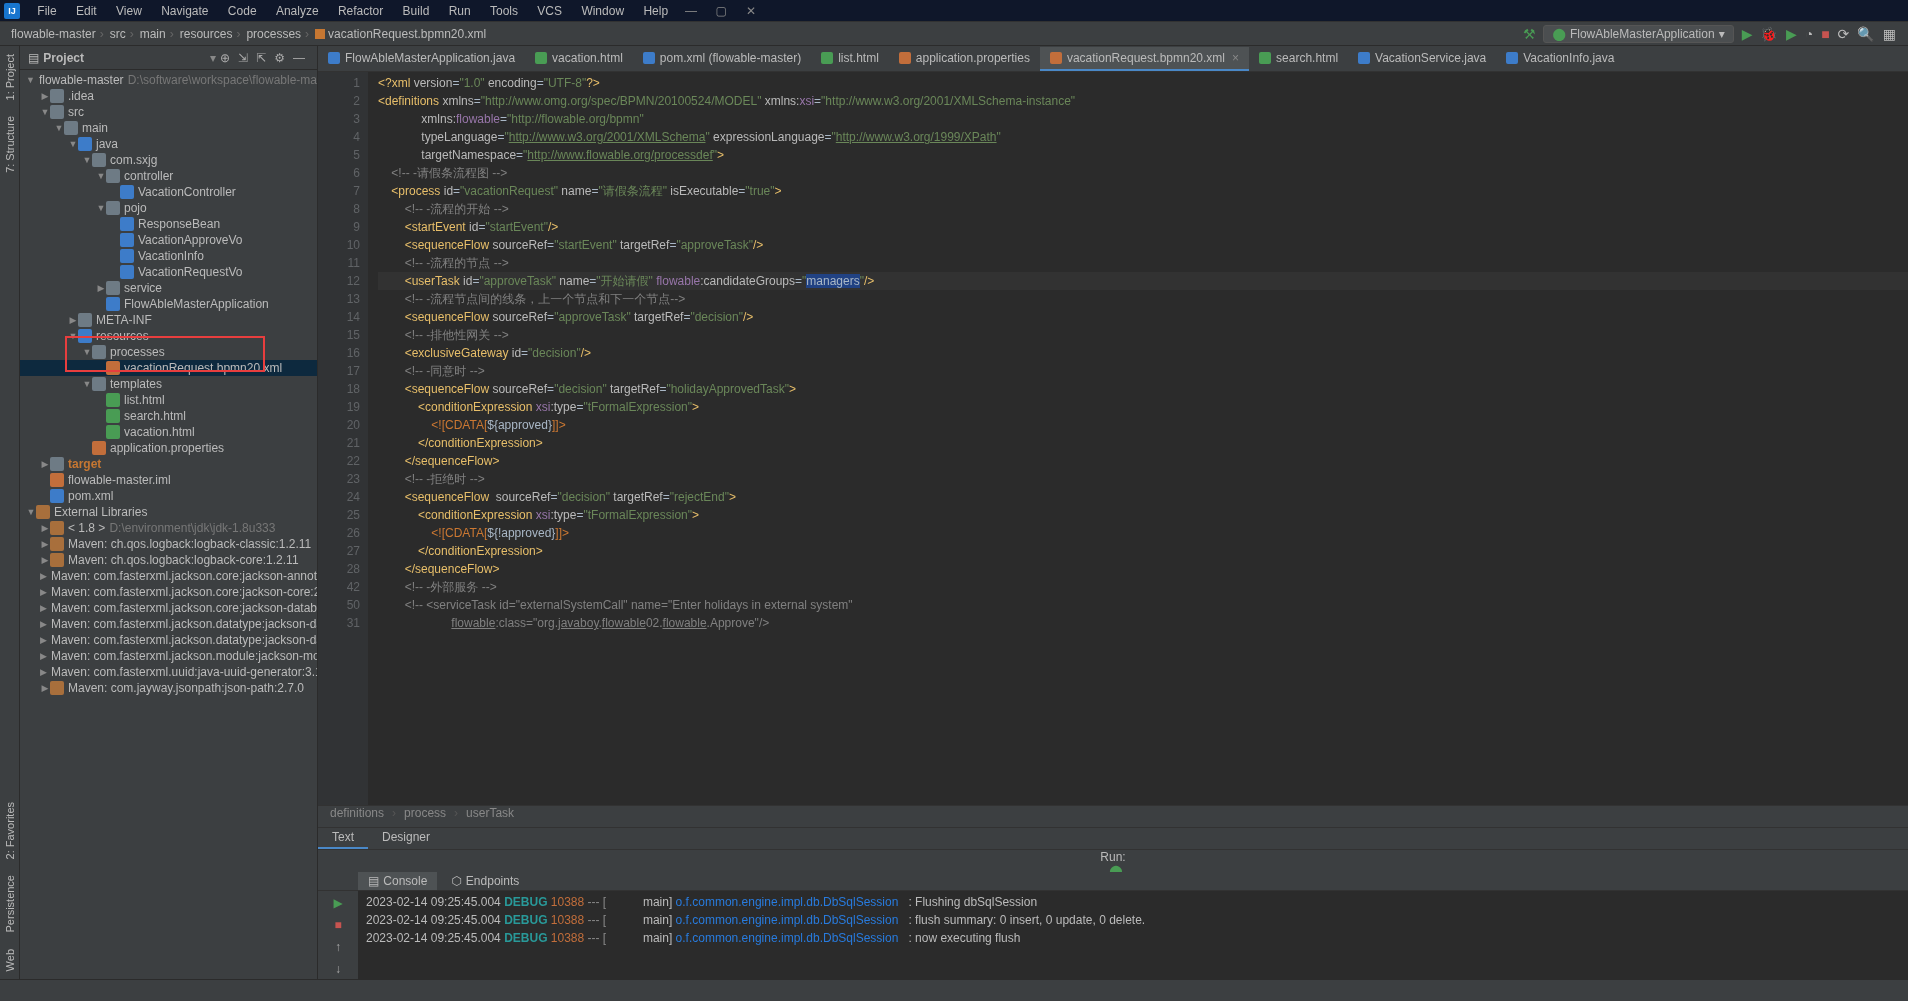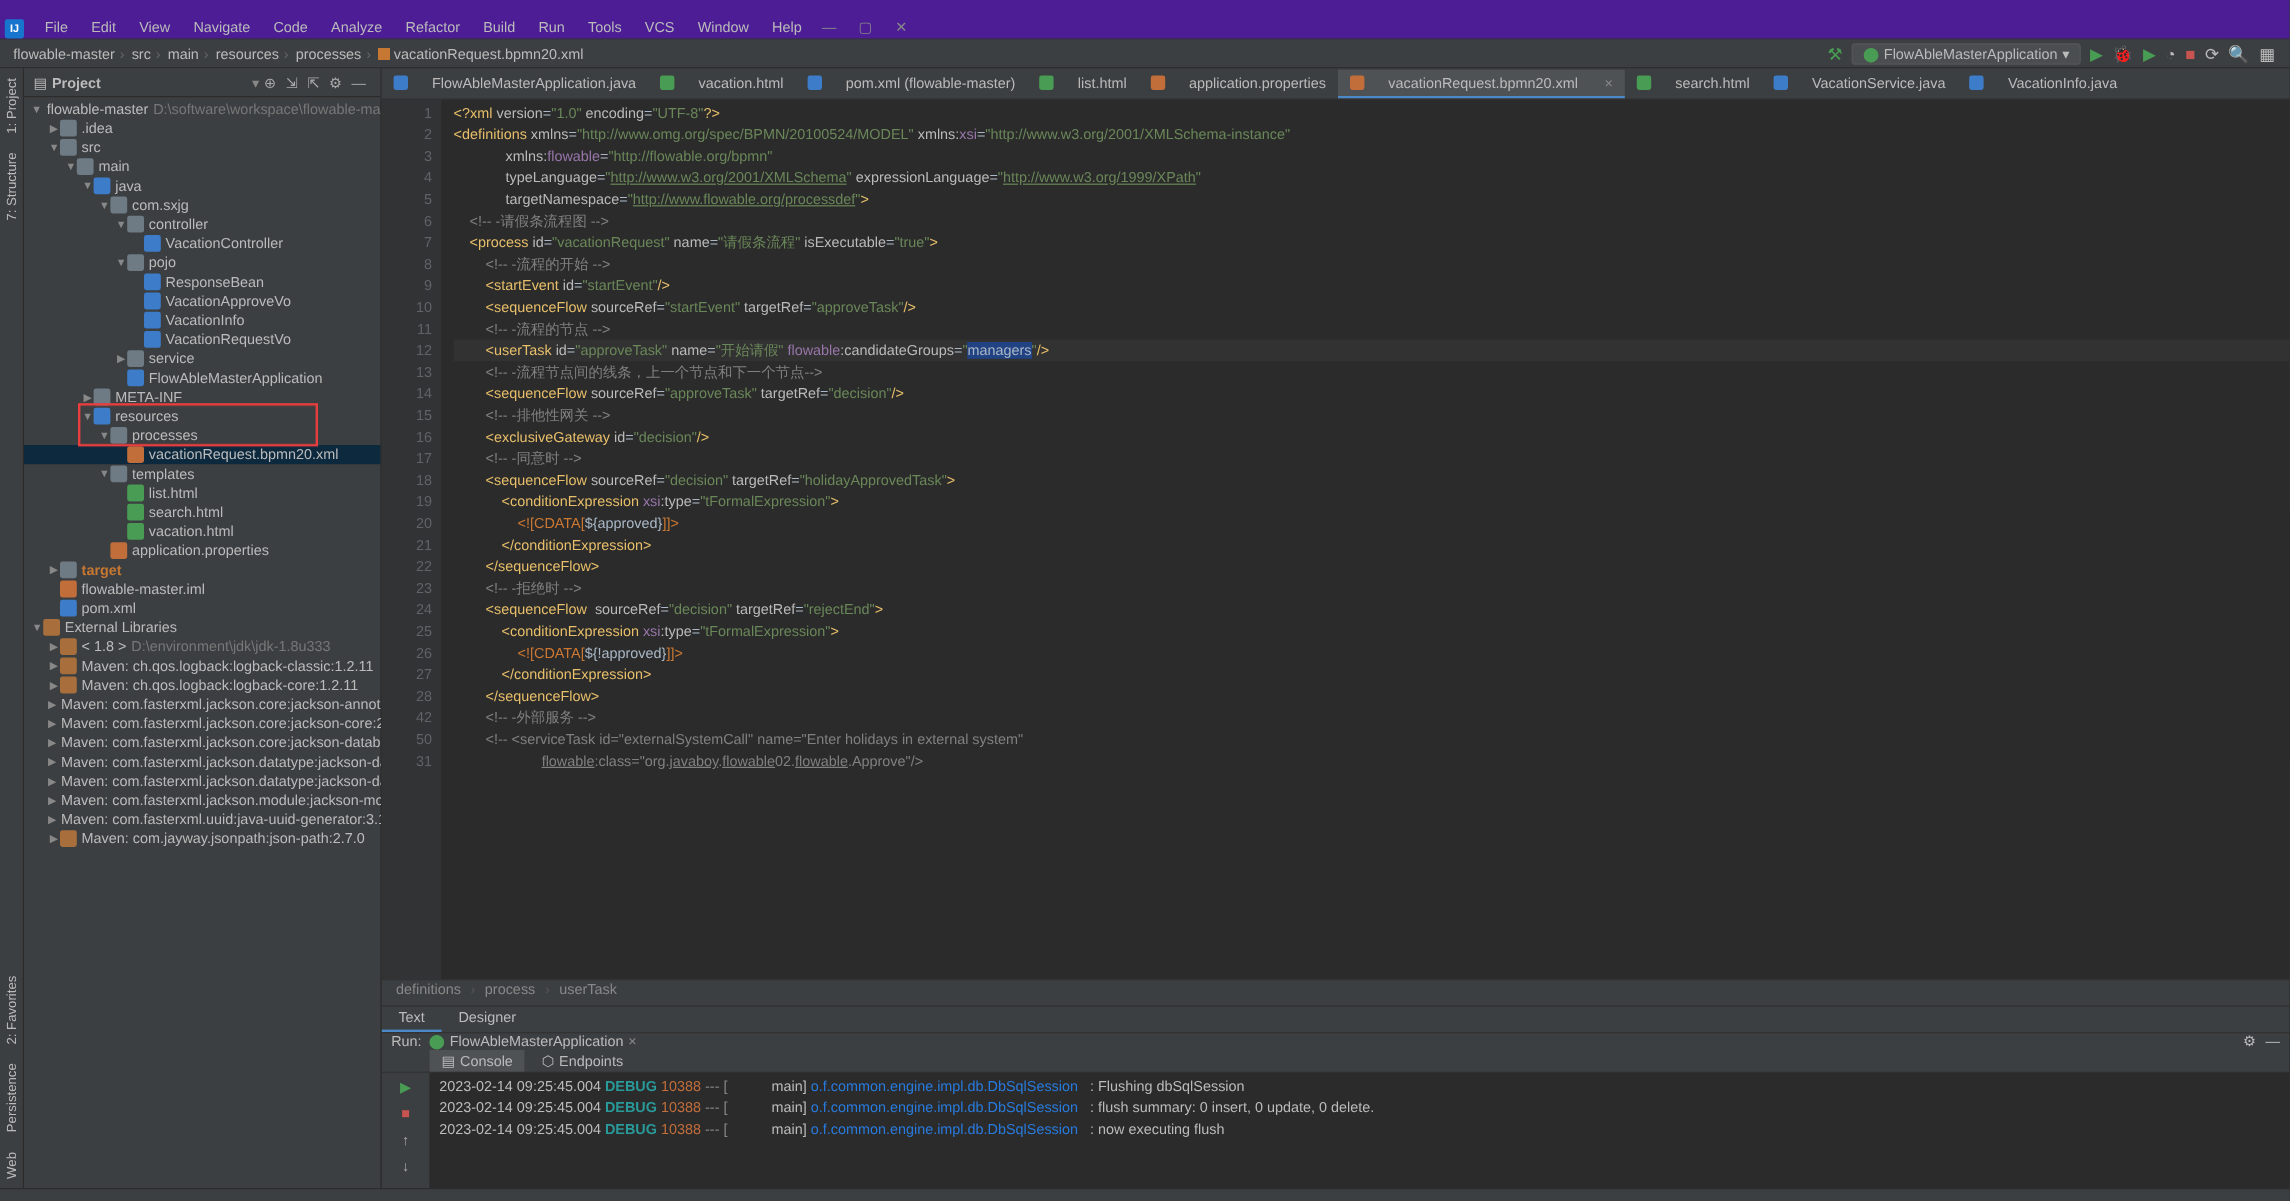--- a/index.html
+++ b/index.html
@@ -1,17 +1,17 @@
 <!DOCTYPE html>
 <html><head>
 <meta charset="utf-8">
 <style>
 * { margin:0; padding:0; box-sizing:border-box; font-family:'Segoe UI',sans-serif; font-size:12px; }
 body { background:#3c3f41; color:#bbb; width:1908px; height:1001px; overflow:hidden; position:relative; }
-.menubar { height:22px; background:#4c1d95; display:flex; align-items:flex-start; padding:16px 4px; border-bottom:1px solid #323232; }
+.menubar { height:22px; background:#0f172a; display:flex; align-items:center; padding:4px 4px; border-bottom:1px solid #323232; }
 .menubar .logo { width:16px; height:16px; background:#1875ce; margin-right:6px; border-radius:2px; display:flex; align-items:center; justify-content:center; color:#fff; font-size:9px; font-weight:bold; }
 .menubar .mitem { padding:0 8px; color:#bbb; cursor:pointer; }
 .menubar .title { flex:1; text-align:center; color:#888; }
 .menubar .winbtn { width:30px; text-align:center; color:#888; cursor:pointer; }
 .navbar { height:24px; background:#3c3f41; display:flex; align-items:center; padding:0 8px; border-bottom:1px solid #2b2b2b; }
 .navbar .crumb { color:#bbb; padding:0 3px; }
 .navbar .crumb.sep::after { content:'›'; color:#666; margin-left:4px; }
 .navbar .ficon { display:inline-block; width:10px; height:10px; background:#c67732; margin-right:3px; vertical-align:middle; }
 .navbar .spacer { flex:1; }
 .navbar .tbtn { padding:0 4px; color:#bbb; cursor:pointer; font-size:14px; }
@@ -34,21 +34,21 @@
 .icon.xml { background:#c26e3b; }
 .icon.html { background:#499c54; }
 .icon.m { background:#3d7cc9; color:#fff; }
 .icon.lib { background:#a86f3c; }
 .icon.class { background:#3d7cc9; }
 .tree-row .label { color:#bbb; }
 .tree-row .path { color:#777; margin-left:4px; }
 .hlbox { position:absolute; border:2px solid #e83e3e; pointer-events:none; }
 .editor-area { flex:1; display:flex; flex-direction:column; background:#2b2b2b; }
 .tabs { height:26px; background:#3c3f41; display:flex; align-items:flex-end; border-bottom:1px solid #323232; overflow:hidden; }
-.tab { padding:4px 10px; color:#bbb; cursor:pointer; display:flex; align-items:center; gap:20px; font-size:12px; border-bottom:2px solid transparent;margin-top:36px; }
+.tab { padding:4px 10px; color:#bbb; cursor:pointer; display:flex; align-items:center; gap:5px; font-size:12px; border-bottom:2px solid transparent;margin-top:36px; }
 .tab.active { background:#4e5254; border-bottom:2px solid #4a88c7; }
 .tab .ticon { width:12px; height:12px; border-radius:2px; }
 .tab .tclose { color:#888; margin-left:2px; }
 .editor-split { flex:1; display:flex; flex-direction:column; overflow:hidden; }
 .code-area { flex:1; display:flex; overflow:hidden; font-family:'JetBrains Mono','Consolas',monospace; font-size:13px; line-height:18px; }
 .gutter { width:50px; background:#313335; color:#606366; text-align:right; padding:2px 8px 2px 0; }
 .gutter .ln { height:18px; }
 .code { flex:1; background:#2b2b2b; padding:2px 0 2px 10px; color:#a9b7c6; overflow:hidden; white-space:pre; }
 .code .ln { height:18px; }
 .code .ln.cur { background:#323232; }
@@ -60,21 +60,21 @@
 .t-kwd { color:#cc7832; }
 .t-sel { background:#214283; color:#a9b7c6; }
 .breadcrumb2 { height:22px; background:#3c3f41; display:flex; align-items:flex-start; padding:0 12px; border-top:1px solid #323232; color:#888; font-size:12px; }
 .breadcrumb2 span { margin-right:8px; }
 .breadcrumb2 span::after { content:'›'; margin-left:8px; color:#555; }
 .breadcrumb2 span:last-child::after { content:''; }
 .designer-tabs { height:22px; background:#3c3f41; display:flex; border-top:1px solid #323232; }
 .dtab { padding:2px 14px; color:#bbb; cursor:pointer; }
 .dtab.active { border-bottom:2px solid #4a88c7; }
 .run-panel { height:130px; background:#2b2b2b; border-top:1px solid #323232; display:flex; flex-direction:column; }
-.run-header { height:22px; background:#3c3f41; display:flex; align-items:center; padding:0 8px; }
+.run-header { height:22px; background:#3c3f41; display:flex; align-items:center; padding:0 8px;flex-direction:column; }
 .run-header .rtitle { color:#bbb; }
 .run-header .spacer { flex:1; }
 .run-tabs { height:22px; background:#3c3f41; display:flex; align-items:center; padding-left:40px; gap:4px; border-bottom:1px solid #323232; }
 .rtab { padding:2px 10px; color:#bbb; display:flex; align-items:center; gap:4px; cursor:pointer; }
 .rtab.active { background:#4e5254; }
 .run-body { flex:1; display:flex; }
 .run-gutter { width:40px; background:#3c3f41; display:flex; flex-direction:column; align-items:center; padding-top:4px; gap:6px; }
 .run-gutter .rbtn { width:16px; height:16px; cursor:pointer; color:#aaa; display:flex; align-items:center; justify-content:center; }
 .run-gutter .rbtn.red { color:#c75450; }
 .run-gutter .rbtn.green { color:#499c54; }

